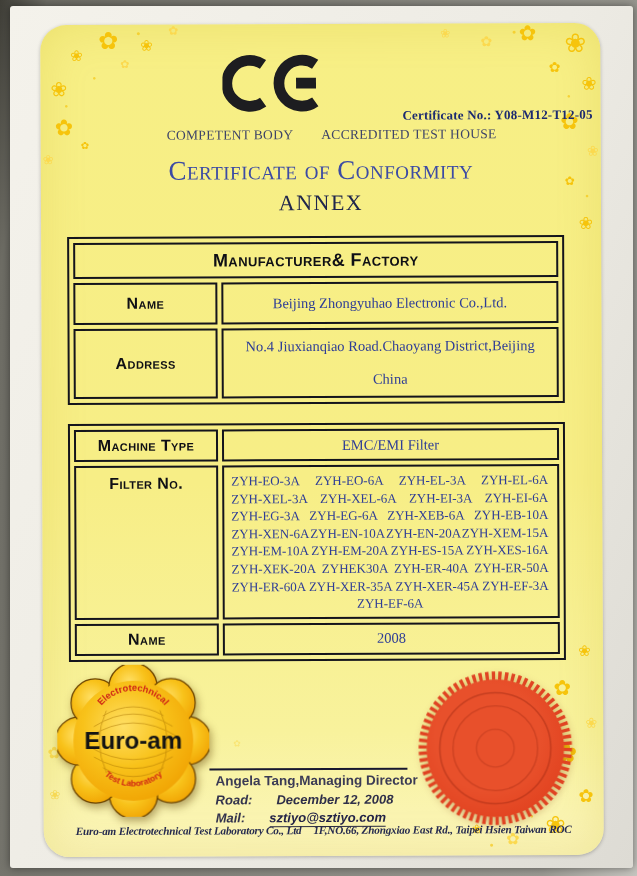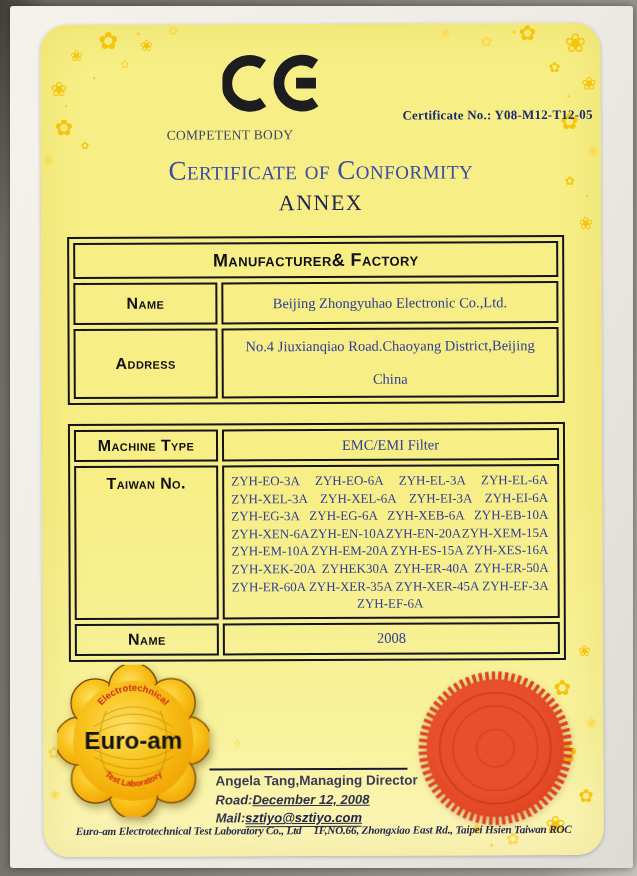--- a/index.html
+++ b/index.html
@@ -62,21 +62,21 @@
   .red-seal{position:absolute;left:372px;top:645px;z-index:3;}
   .red-seal svg{filter:drop-shadow(1px 2px 3px rgba(120,40,0,.3));}
   .sig-svg{position:absolute;left:170px;top:680px;z-index:4;}
   .sig-line{position:absolute;left:166px;top:744px;width:198px;border-top:2px solid #181830;z-index:3;}
   .sig-name{position:absolute;left:172px;top:749px;z-index:3;font-family:"Liberation Sans",sans-serif;
             font-weight:bold;font-size:13.5px;color:#3b3b55;white-space:nowrap;}
   .sig-row{position:absolute;left:172px;z-index:3;font-family:"Liberation Sans",sans-serif;
            font-weight:bold;font-style:italic;font-size:13px;color:#33334d;white-space:nowrap;}
   .r-date{top:768px;}
   .r-mail{top:786px;}
-  .sig-row .v{margin-left:0;color:#2f2f49;text-decoration:underline;}
+  .sig-row .v{margin-left:24px;color:#2f2f49;}
   .sig-row .mail{color:#232347;border-bottom:1.5px solid #2a2a40;padding-bottom:1px;}
   .footer{position:absolute;left:0;right:0;top:800px;z-index:2;text-align:center;white-space:nowrap;
           font-weight:bold;font-style:italic;font-size:11.2px;letter-spacing:-.2px;color:#262b4f;}
   .footer span{margin:0 6px;}
   .sr{position:absolute;width:1px;height:1px;overflow:hidden;clip:rect(0 0 0 0);}
 </style>
 </head>
 <body>
 
 <div class="stage">
@@ -150,20 +150,21 @@
 
     
     <div class="cert-no">
       <span>Certificate No.:</span>
       <span>Y08-M12-T12-05</span>
     </div>
 
     
     <div class="bodies">
       <span>COMPETENT BODY</span>
+      <span>ACCREDITED TEST HOUSE</span>
     </div>
 
     <div class="title">Certificate of Conformity</div>
     <div class="subtitle">ANNEX</div>
 
     
     <table class="tbl t-man">
       <tbody>
           <tr>
             <td colspan="2" class="hdr">Manufacturer&amp; Factory</td>
@@ -184,21 +185,21 @@
 
 
     
     <table class="tbl t-mac">
       <tbody>
           <tr class="row-type">
         <td class="lbl">Machine Type</td>
         <td class="val">EMC/EMI Filter</td>
       </tr>
       <tr>
-        <td class="lbl top">Taiwan No.</td>
+        <td class="lbl top">Filter No.</td>
         <td class="val models">
           <div class="model-line">
             <span>ZYH-EO-3A</span>
             <span>ZYH-EO-6A</span>
             <span>ZYH-EL-3A</span>
             <span>ZYH-EL-6A</span>
           </div>
           <div class="model-line">
             <span>ZYH-XEL-3A</span>
             <span>ZYH-XEL-6A</span>

